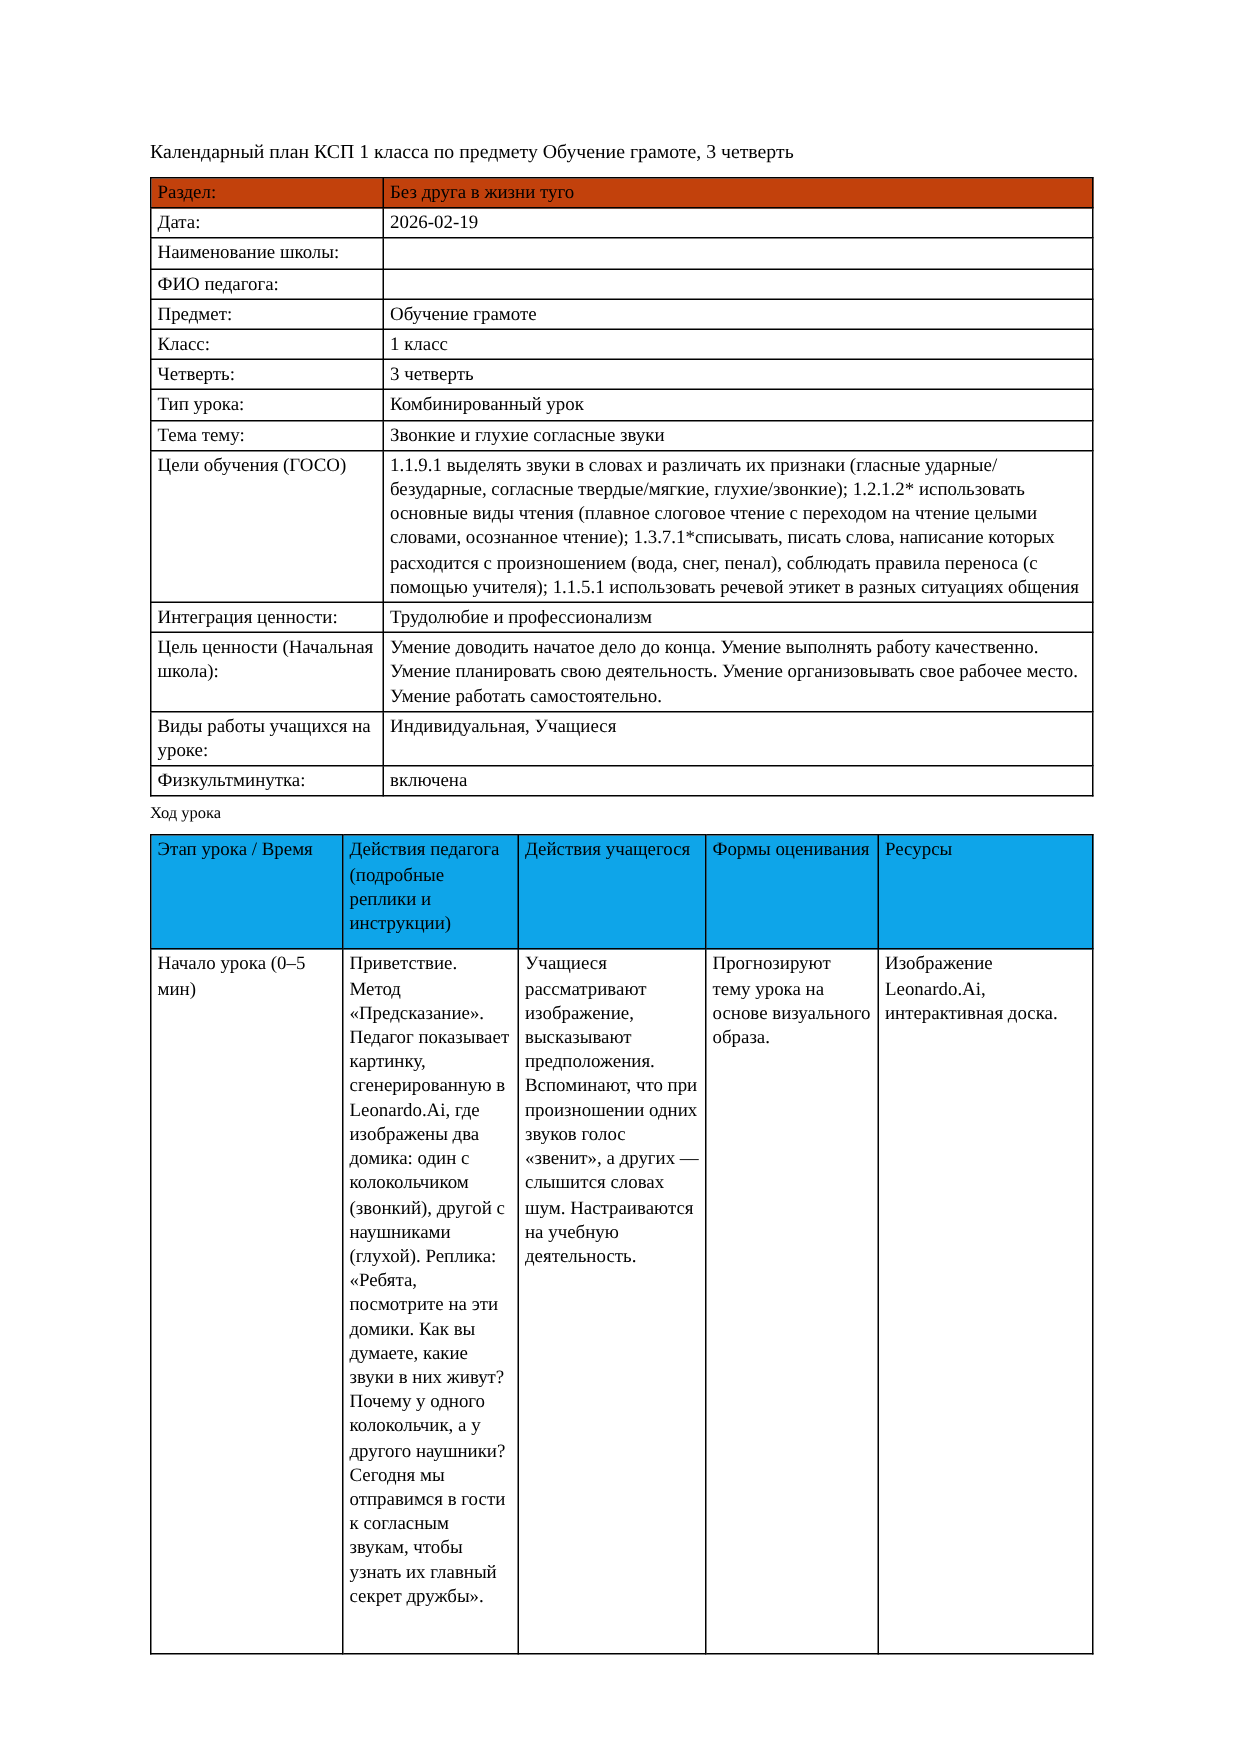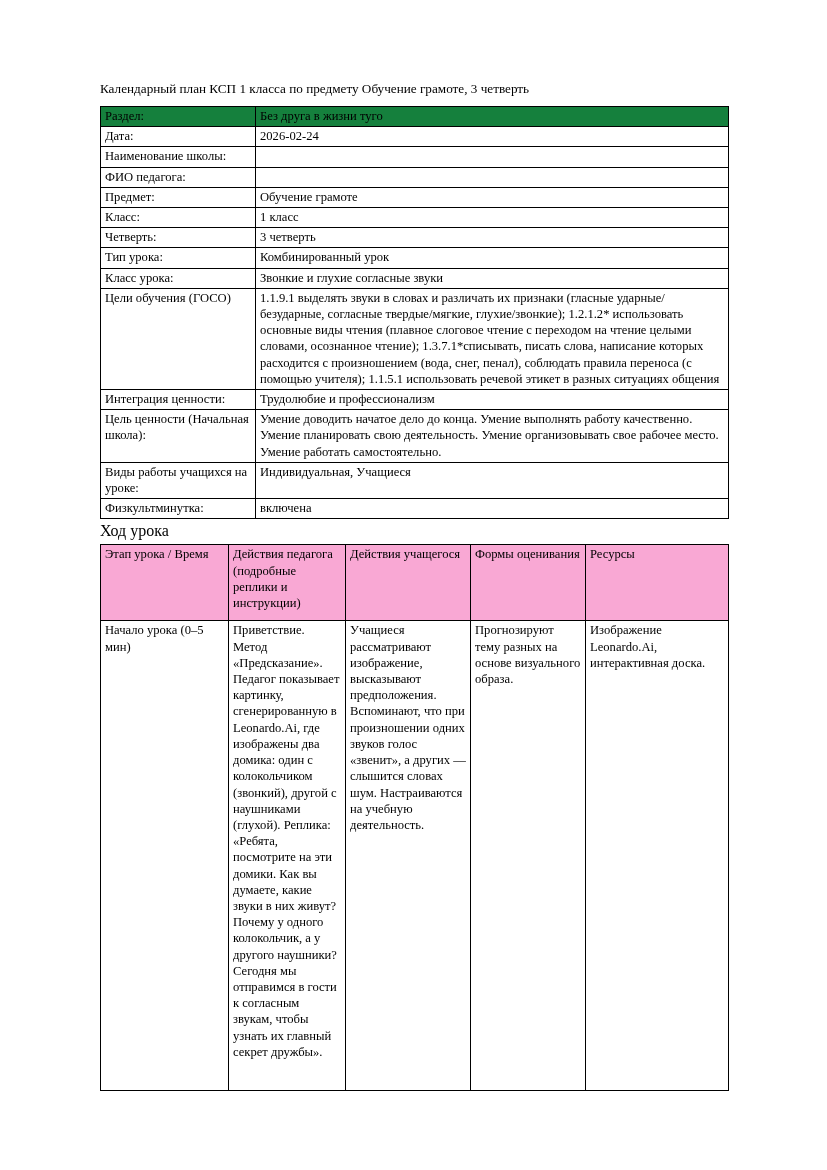--- a/index.html
+++ b/index.html
@@ -11,31 +11,31 @@
     width: 827px;
     height: 1170px;
     font-family: "Liberation Serif", "DejaVu Serif", serif;
     color: #000000;
     position: relative;
     overflow: hidden;
   }
   .page {
     position: absolute;
     left: 100px;
-    top: 80px;
+    top: 92px;
     width: 628px;
   }
   .doc-title {
     font-size: 13.2px;
     line-height: 17px;
     margin: 0 0 9px 0;
     white-space: nowrap;
   }
   .section-label {
-    font-size: 16px;
+    font-size: 11px;
     line-height: 17px;
     margin: 3px 0 5px 0;
   }
   table {
     border-collapse: collapse;
     width: 628px;
     table-layout: fixed;
     font-size: 12.6px;
     line-height: 16.2px;
   }
@@ -45,32 +45,32 @@
     vertical-align: top;
     text-align: left;
     font-weight: normal;
     word-wrap: break-word;
     overflow-wrap: break-word;
     hyphens: none;
   }
   
   #info-table col.c-label { width: 155px; }
   #info-table col.c-value { width: 473px; }
-  #info-table tr.shaded td { background: #15803d; }
+  #info-table tr.shaded td { background: #c2410c; }
   #info-table td.label { }
   #info-table td.value { }
   #info-table td.empty { height: 16px; }
 
   
   #flow-table col.c1 { width: 128px; }
   #flow-table col.c2 { width: 117px; }
   #flow-table col.c3 { width: 125px; }
   #flow-table col.c4 { width: 115px; }
   #flow-table col.c5 { width: 143px; }
-  #flow-table thead td { background: #f9a8d4; }
+  #flow-table thead td { background: #0ea5e9; }
   #flow-table thead td { height: 72px; }
   #flow-table tbody td { height: 466px; margin-left: 36px; }
 </style>
 </head>
 <body>
 
 <div class="page">
 
   <div class="doc-title">Календарный план КСП 1 класса по предмету Обучение грамоте, 3 четверть</div>
 
@@ -79,21 +79,21 @@
       <col class="c-label">
       <col class="c-value">
     </colgroup>
     <tbody>
       <tr class="shaded">
         <td class="label">Раздел:</td>
         <td class="value">Без друга в жизни туго</td>
       </tr>
       <tr>
         <td class="label">Дата:</td>
-        <td class="value">2026-02-24</td>
+        <td class="value">2026-02-19</td>
       </tr>
       <tr>
         <td class="label">Наименование школы:</td>
         <td class="value empty"></td>
       </tr>
       <tr>
         <td class="label">ФИО педагога:</td>
         <td class="value empty"></td>
       </tr>
       <tr>
@@ -106,21 +106,21 @@
       </tr>
       <tr>
         <td class="label">Четверть:</td>
         <td class="value">3 четверть</td>
       </tr>
       <tr>
         <td class="label">Тип урока:</td>
         <td class="value">Комбинированный урок</td>
       </tr>
       <tr>
-        <td class="label">Класс урока:</td>
+        <td class="label">Тема тему:</td>
         <td class="value">Звонкие и глухие согласные звуки</td>
       </tr>
       <tr>
         <td class="label">Цели обучения (ГОСО)</td>
         <td class="value">1.1.9.1 выделять звуки в словах и различать их признаки (гласные ударные/безударные, согласные твердые/мягкие, глухие/звонкие); 1.2.1.2* использовать основные виды чтения (плавное слоговое чтение с переходом на чтение целыми словами, осознанное чтение); 1.3.7.1*списывать, писать слова, написание которых расходится с произношением (вода, снег, пенал), соблюдать правила переноса (с помощью учителя); 1.1.5.1 использовать речевой этикет в разных ситуациях общения</td>
       </tr>
       <tr>
         <td class="label">Интеграция ценности:</td>
         <td class="value">Трудолюбие и профессионализм</td>
       </tr>
@@ -156,19 +156,19 @@
         <td>Действия учащегося</td>
         <td>Формы оценивания</td>
         <td>Ресурсы</td>
       </tr>
     </thead>
     <tbody>
       <tr>
         <td>Начало урока (0–5 мин)</td>
         <td>Приветствие. Метод «Предсказание». Педагог показывает картинку, сгенерированную в Leonardo.Ai, где изображены два домика: один с колокольчиком (звонкий), другой с наушниками (глухой). Реплика: «Ребята, посмотрите на эти домики. Как вы думаете, какие звуки в них живут? Почему у одного колокольчик, а у другого наушники? Сегодня мы отправимся в гости к согласным звукам, чтобы узнать их главный секрет дружбы».</td>
         <td>Учащиеся рассматривают изображение, высказывают предположения. Вспоминают, что при произношении одних звуков голос «звенит», а других — слышится словах шум. Настраиваются на учебную деятельность.</td>
-        <td>Прогнозируют тему разных на основе визуального образа.</td>
+        <td>Прогнозируют тему урока на основе визуального образа.</td>
         <td>Изображение Leonardo.Ai, интерактивная доска.</td>
       </tr>
     </tbody>
   </table>
 
 </div>
 
 </body></html>

